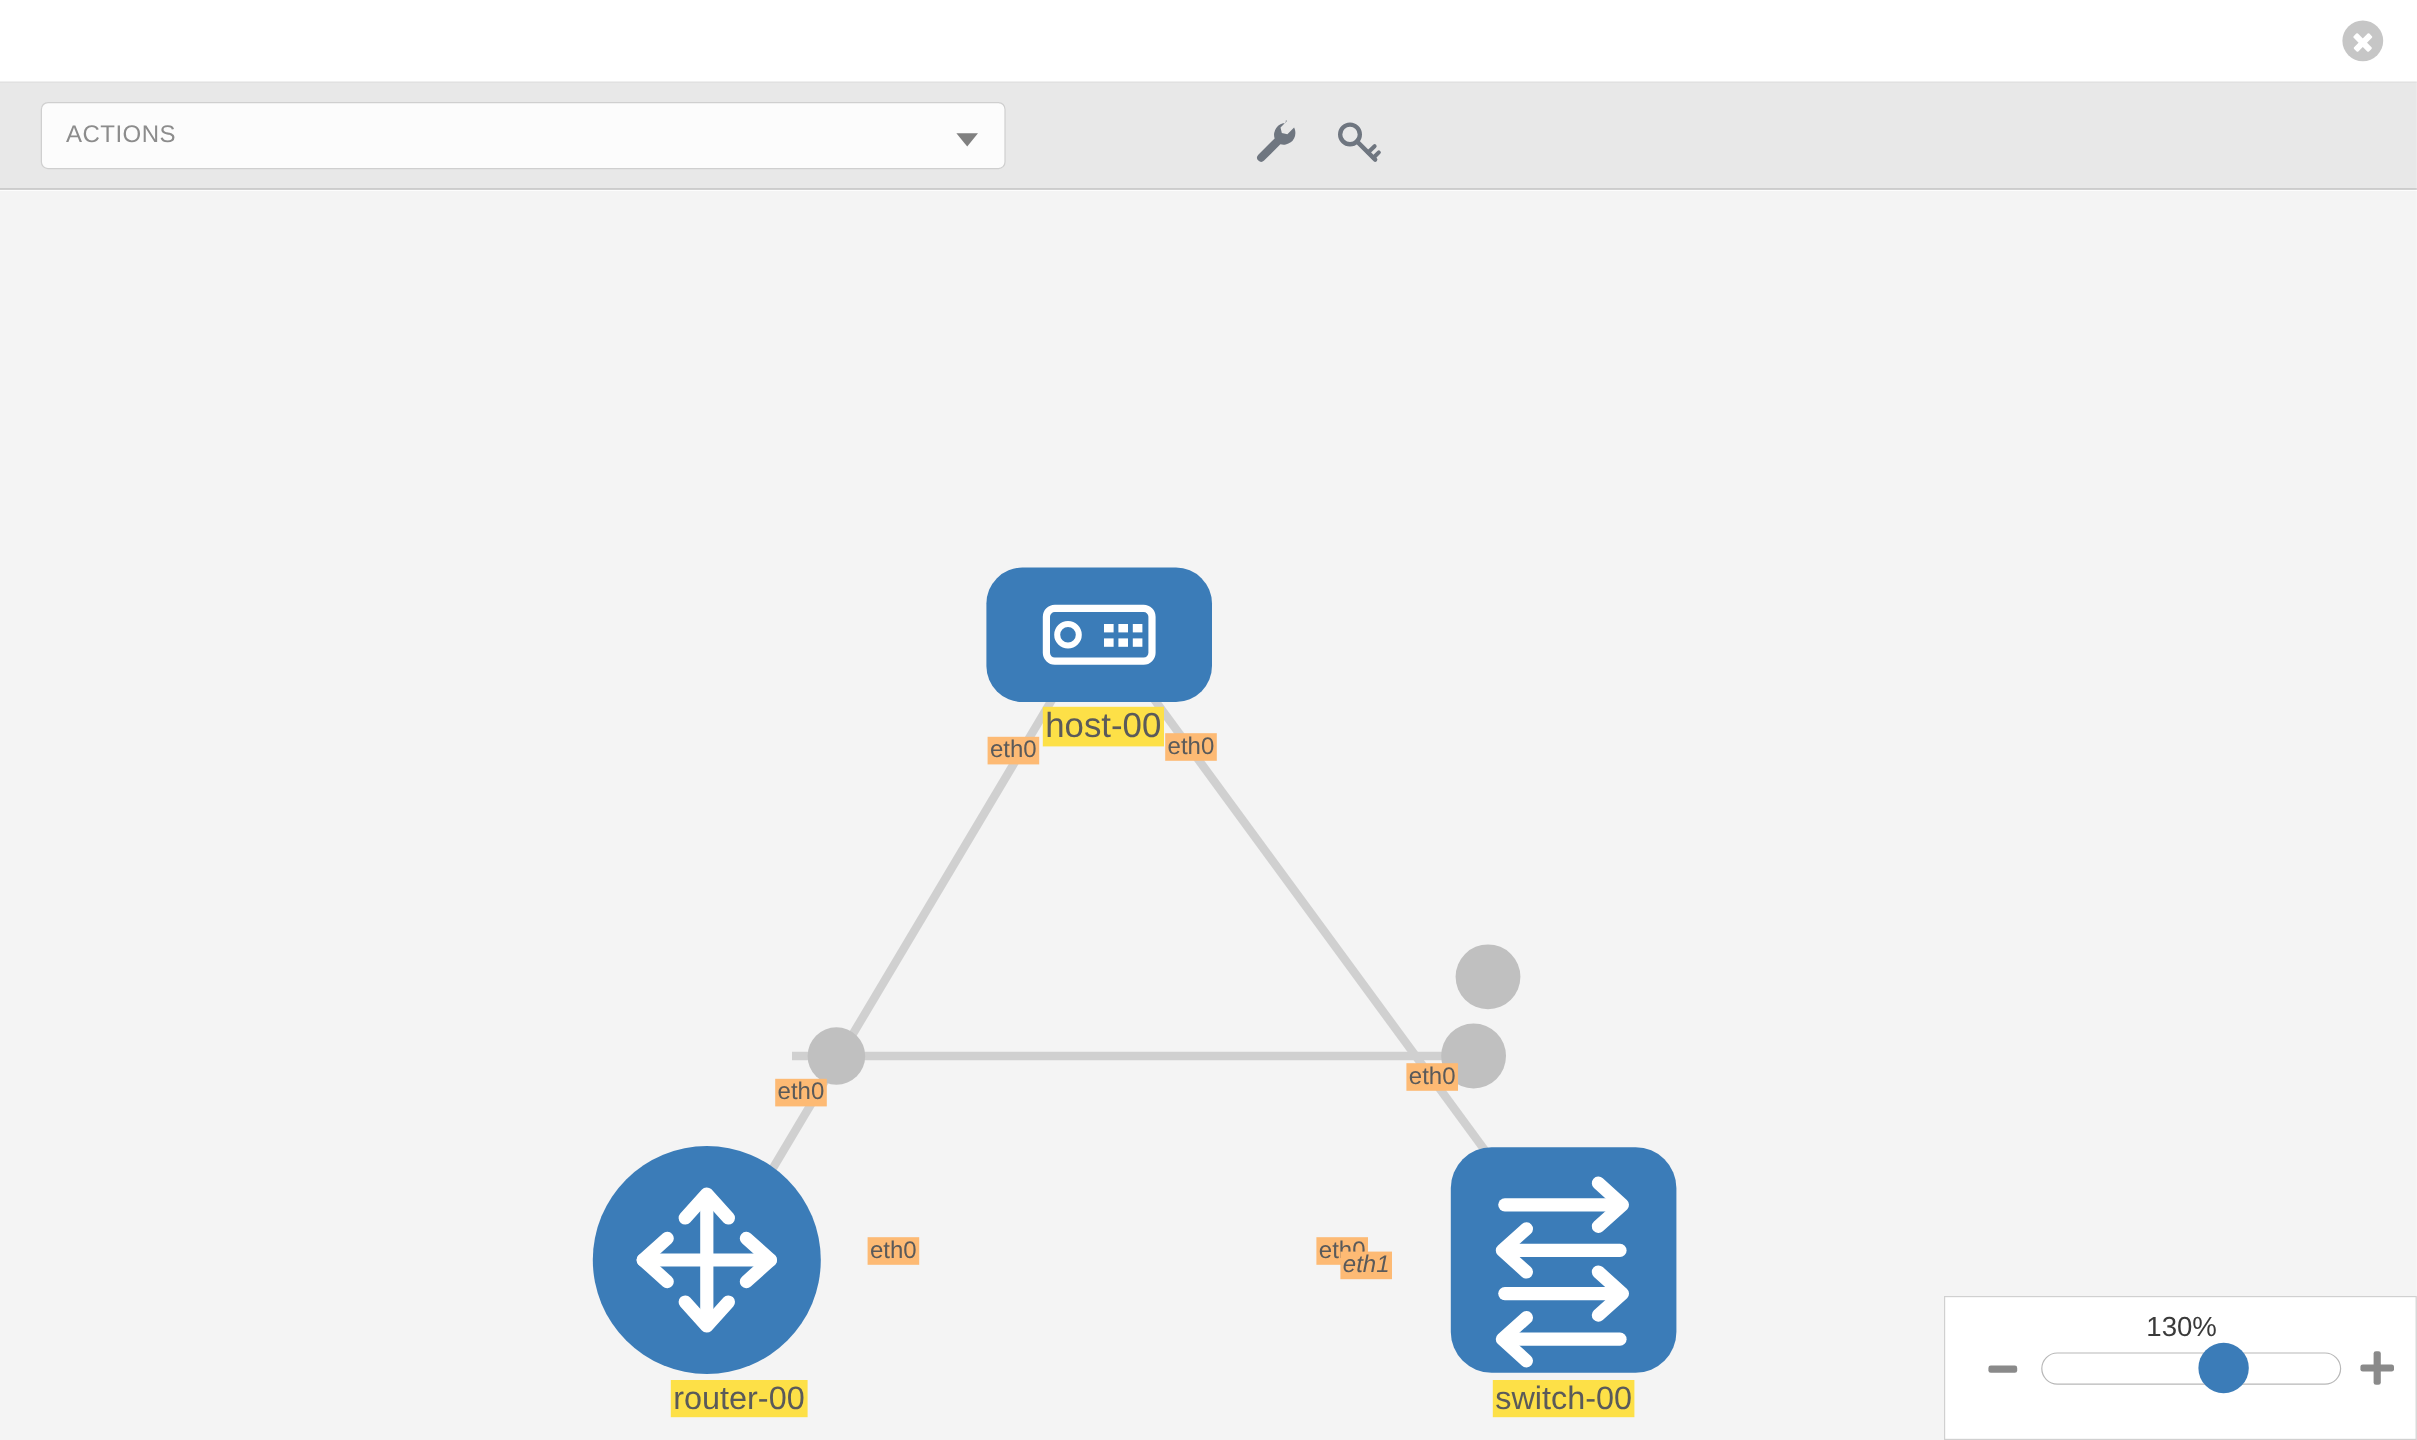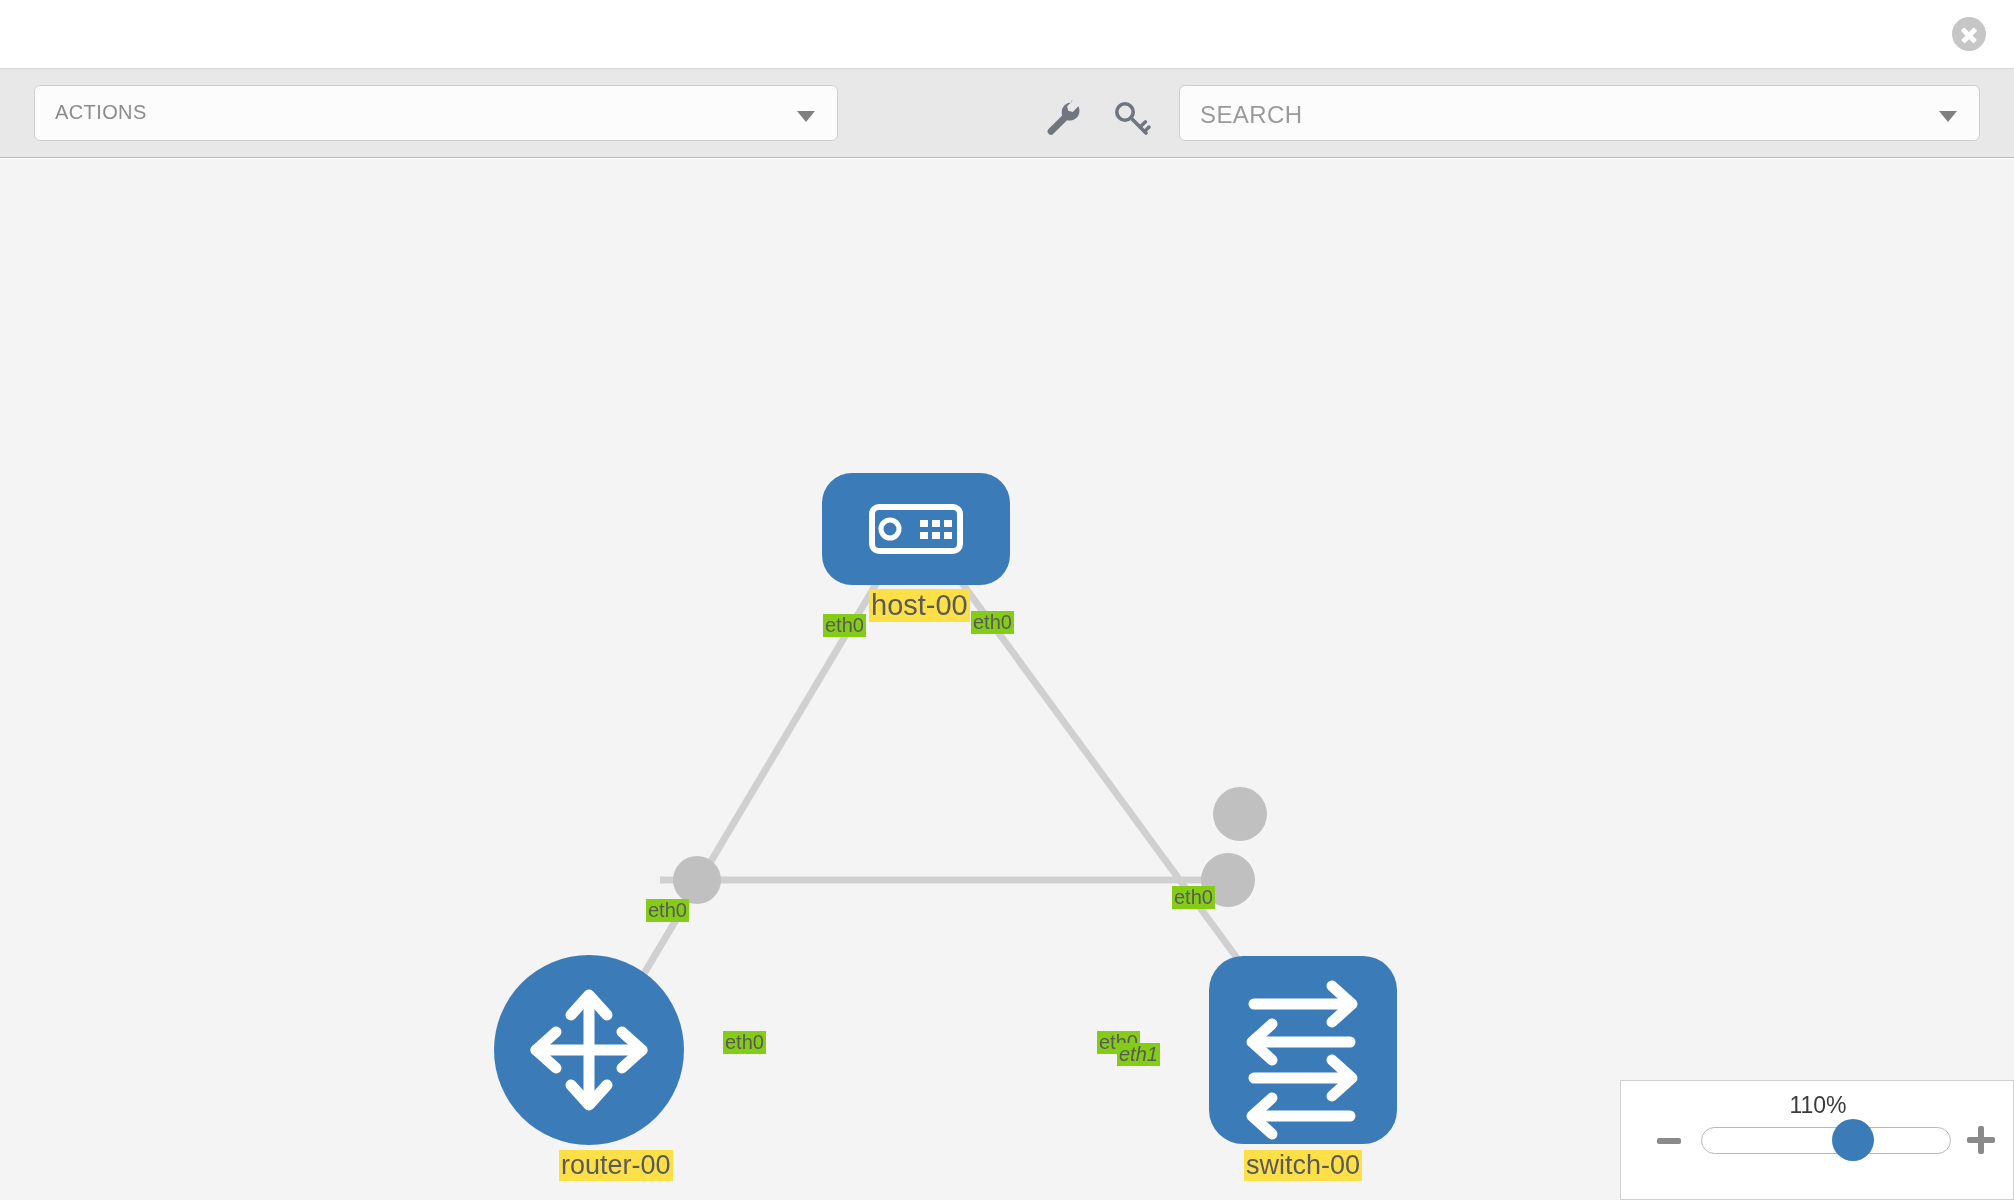--- a/index.html
+++ b/index.html
@@ -97,21 +97,21 @@
   .node-label {
     position: absolute;
     font-size: 27px; color: #5a5a5a;
     background: #fde047;
     white-space: nowrap;
     padding: 0 2px;
   }
   .iface-label {
     position: absolute;
     font-size: 20px; color: #5a5a5a;
-    background: #84cc16;
+    background: #fdba74;
     white-space: nowrap;
     padding: 0 2px;
   }
 
   
   .zoom-panel {
     position: absolute; left: 1620px; top: 1080px;
     width: 394px; height: 120px;
     background: #ffffff;
     border: 1px solid #d0d0d0;
@@ -170,24 +170,20 @@
 
   <div class="tool-icon tool-key">
     <svg viewBox="0 0 42 42" width="42" height="42" aria-hidden="true">
       <circle cx="15" cy="15" r="8.2" fill="none" stroke="#6f7680" stroke-width="3.6"></circle>
       <path d="M20.8 20.8 L36 36" stroke="#6f7680" stroke-width="3.6" stroke-linecap="round"></path>
       <path d="M30 30 L35.5 24.8" stroke="#6f7680" stroke-width="3.4" stroke-linecap="round"></path>
       <path d="M34.5 34.5 L39 30" stroke="#6f7680" stroke-width="3.4" stroke-linecap="round"></path>
     </svg>
   </div>
 
-  <div class="search-select">
-    <span class="search-label">SEARCH</span>
-    <span class="caret"></span>
-  </div>
 </div>
 
 <div class="canvas">
 
   <svg class="topology-svg" viewBox="0 0 2014 1041">
 
     <g>
       <line x1="888" y1="405" x2="620" y2="855" stroke="#d0d0d0" stroke-width="7"></line>
       <line x1="948" y1="405" x2="1245" y2="810" stroke="#d0d0d0" stroke-width="7"></line>
       <line x1="660" y1="721" x2="1232" y2="721" stroke="#d0d0d0" stroke-width="7"></line>
@@ -249,18 +245,18 @@
   <div class="iface-label" style="left:823px; top:455px;">eth0</div>
   <div class="iface-label" style="left:971px; top:452px;">eth0</div>
   <div class="iface-label" style="left:646px; top:740px;">eth0</div>
   <div class="iface-label" style="left:1172px; top:727px;">eth0</div>
   <div class="iface-label" style="left:723px; top:872px;">eth0</div>
   <div class="iface-label" style="left:1097px; top:872px;">eth0</div>
   <div class="iface-label" style="left:1117px; top:884px;font-style:italic;">eth1</div>
 </div>
 
 <div class="zoom-panel">
-  <div class="zoom-value">110%</div>
+  <div class="zoom-value">130%</div>
   <div class="zoom-minus"></div>
   <div class="zoom-track"></div>
   <div class="zoom-thumb" id="zoom-thumb" style="left: 211.04px;"></div>
   <div class="zoom-plus"></div>
 </div>
 
 </body></html>

